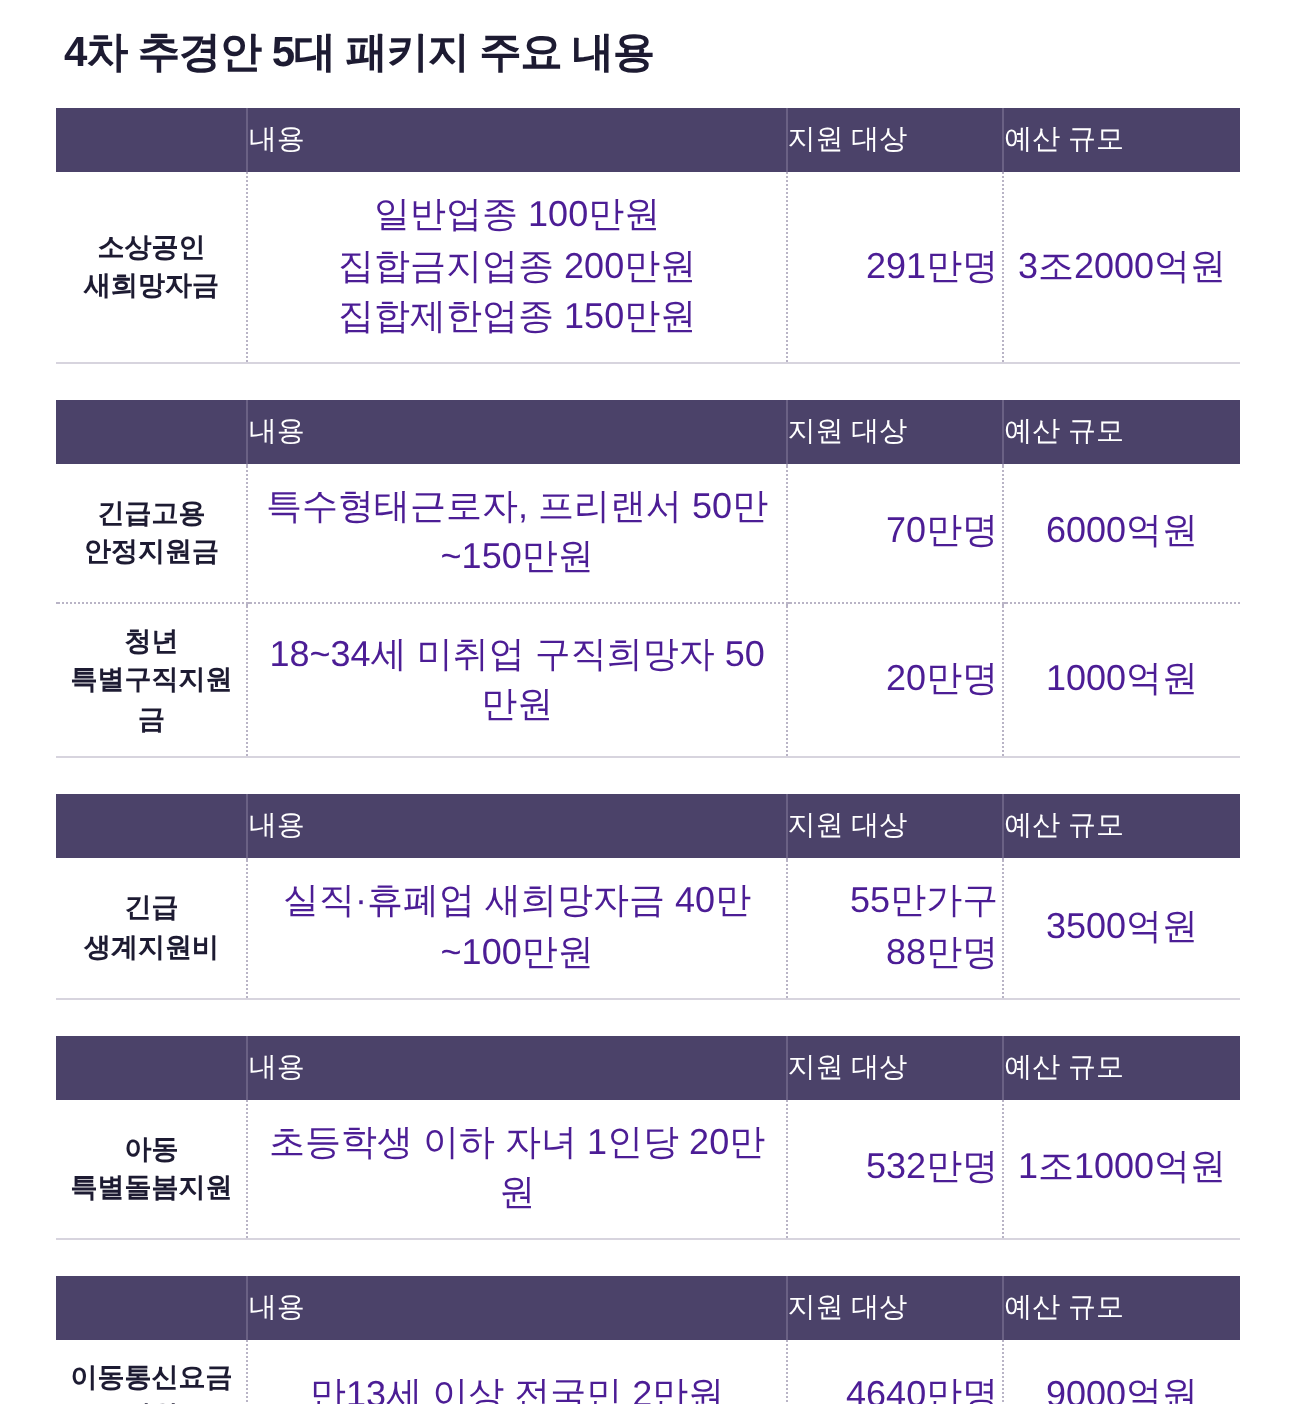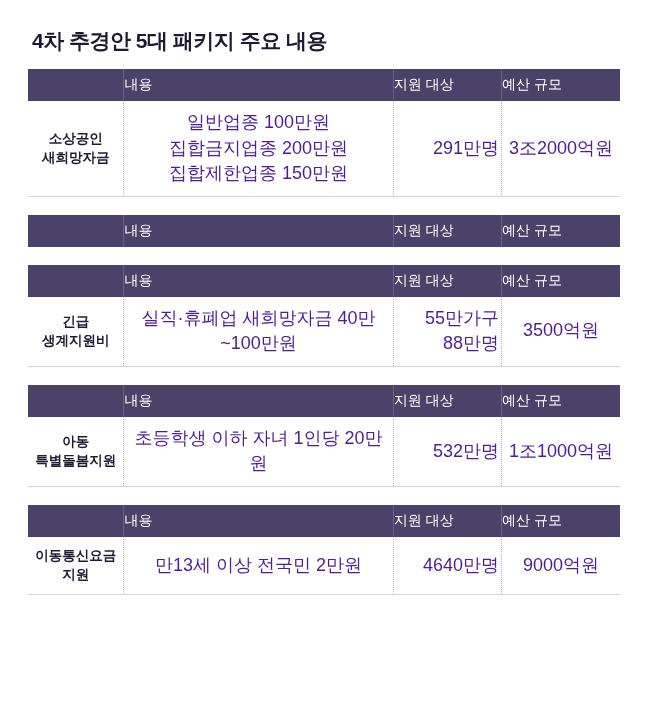--- a/index.html
+++ b/index.html
@@ -12,21 +12,21 @@
     height: 702px;
     font-family: "Liberation Sans", sans-serif;
     color: #231f3a;
     overflow: hidden;
   }
   .page {
     width: 648px;
     height: 702px;
     position: relative;
     box-sizing: border-box;
-    padding: 15px 28px;
+    padding: 0 28px;
   }
   .page-title {
     font-size: 21px;
     font-weight: bold;
     letter-spacing: -0.5px;
     color: #1d1b32;
     padding: 12px 0 14px 4px;
     margin: 0;
   }
   .package-table {
@@ -138,20 +138,50 @@
     </colgroup>
     <thead>
       <tr>
         <th class="head-blank"></th>
         <th class="sep">내용</th>
         <th class="sep">지원 대상</th>
         <th class="sep">예산 규모</th>
       </tr>
     </thead>
     <tbody>
+      <tr>
+        <td class="label-cell">
+          <span class="cell-line">긴급고용</span>
+          <span class="cell-line">안정지원금</span>
+        </td>
+        <td class="content-cell">
+          <span class="cell-line">특수형태근로자, 프리랜서 50만~150만원</span>
+        </td>
+        <td class="target-cell">
+          <span class="cell-line">70만명</span>
+        </td>
+        <td>
+          <span class="cell-line">6000억원</span>
+        </td>
+      </tr>
+      <tr>
+        <td class="label-cell">
+          <span class="cell-line">청년</span>
+          <span class="cell-line">특별구직지원금</span>
+        </td>
+        <td class="content-cell">
+          <span class="cell-line">18~34세 미취업 구직희망자 50만원</span>
+        </td>
+        <td class="target-cell">
+          <span class="cell-line">20만명</span>
+        </td>
+        <td>
+          <span class="cell-line">1000억원</span>
+        </td>
+      </tr>
     </tbody>
   </table>
 
   <table class="package-table">
     <colgroup>
       <col class="c-label">
         <col class="c-content">
         <col class="c-target">
         <col class="c-budget">
     </colgroup>

